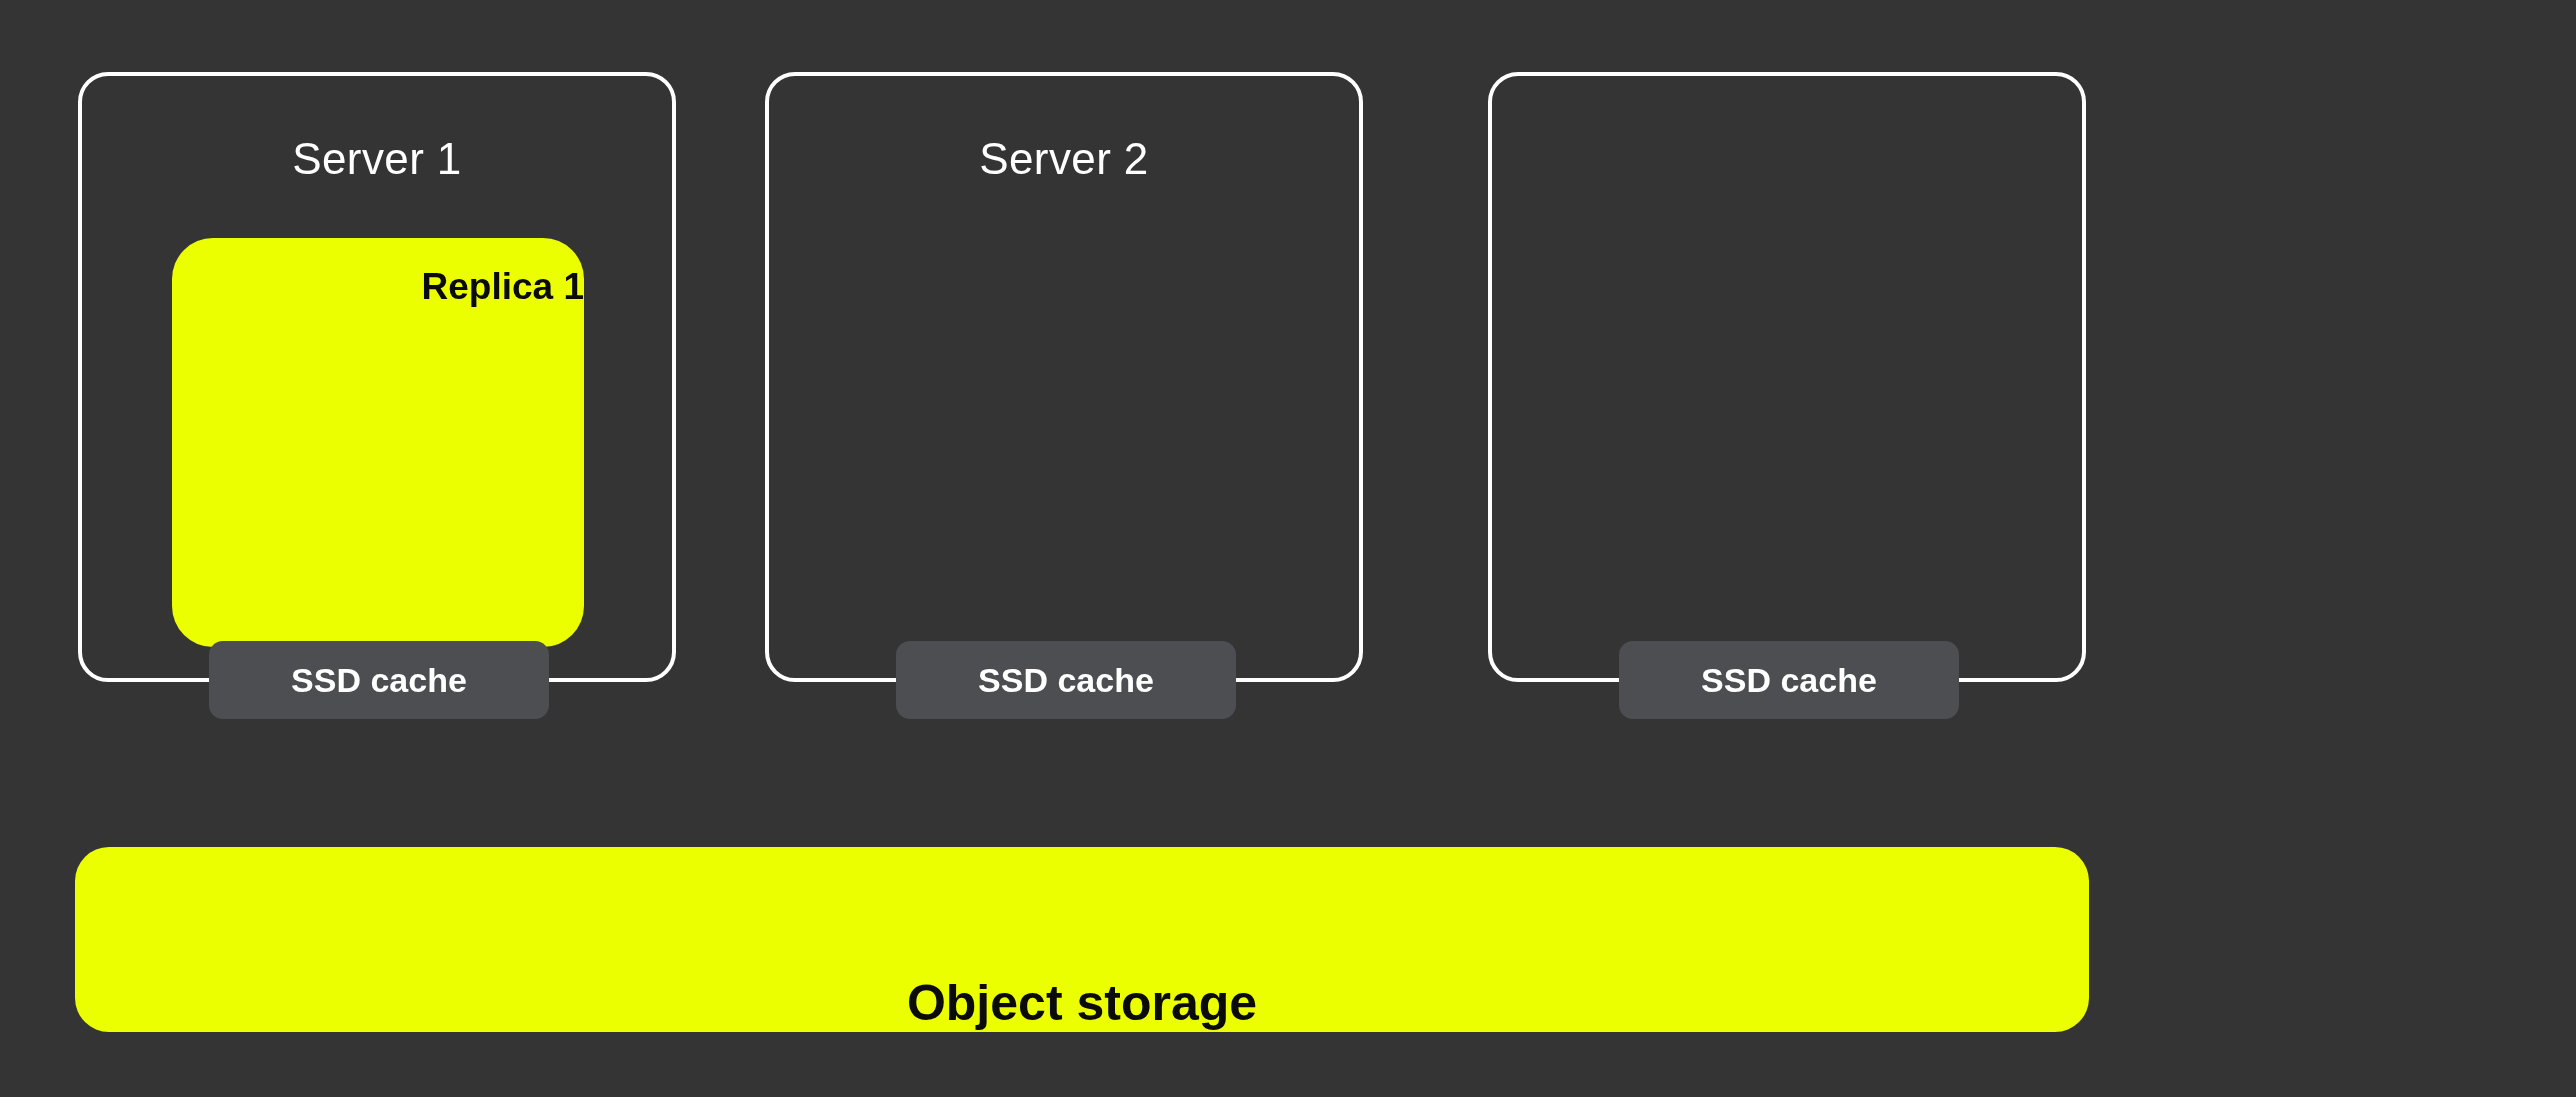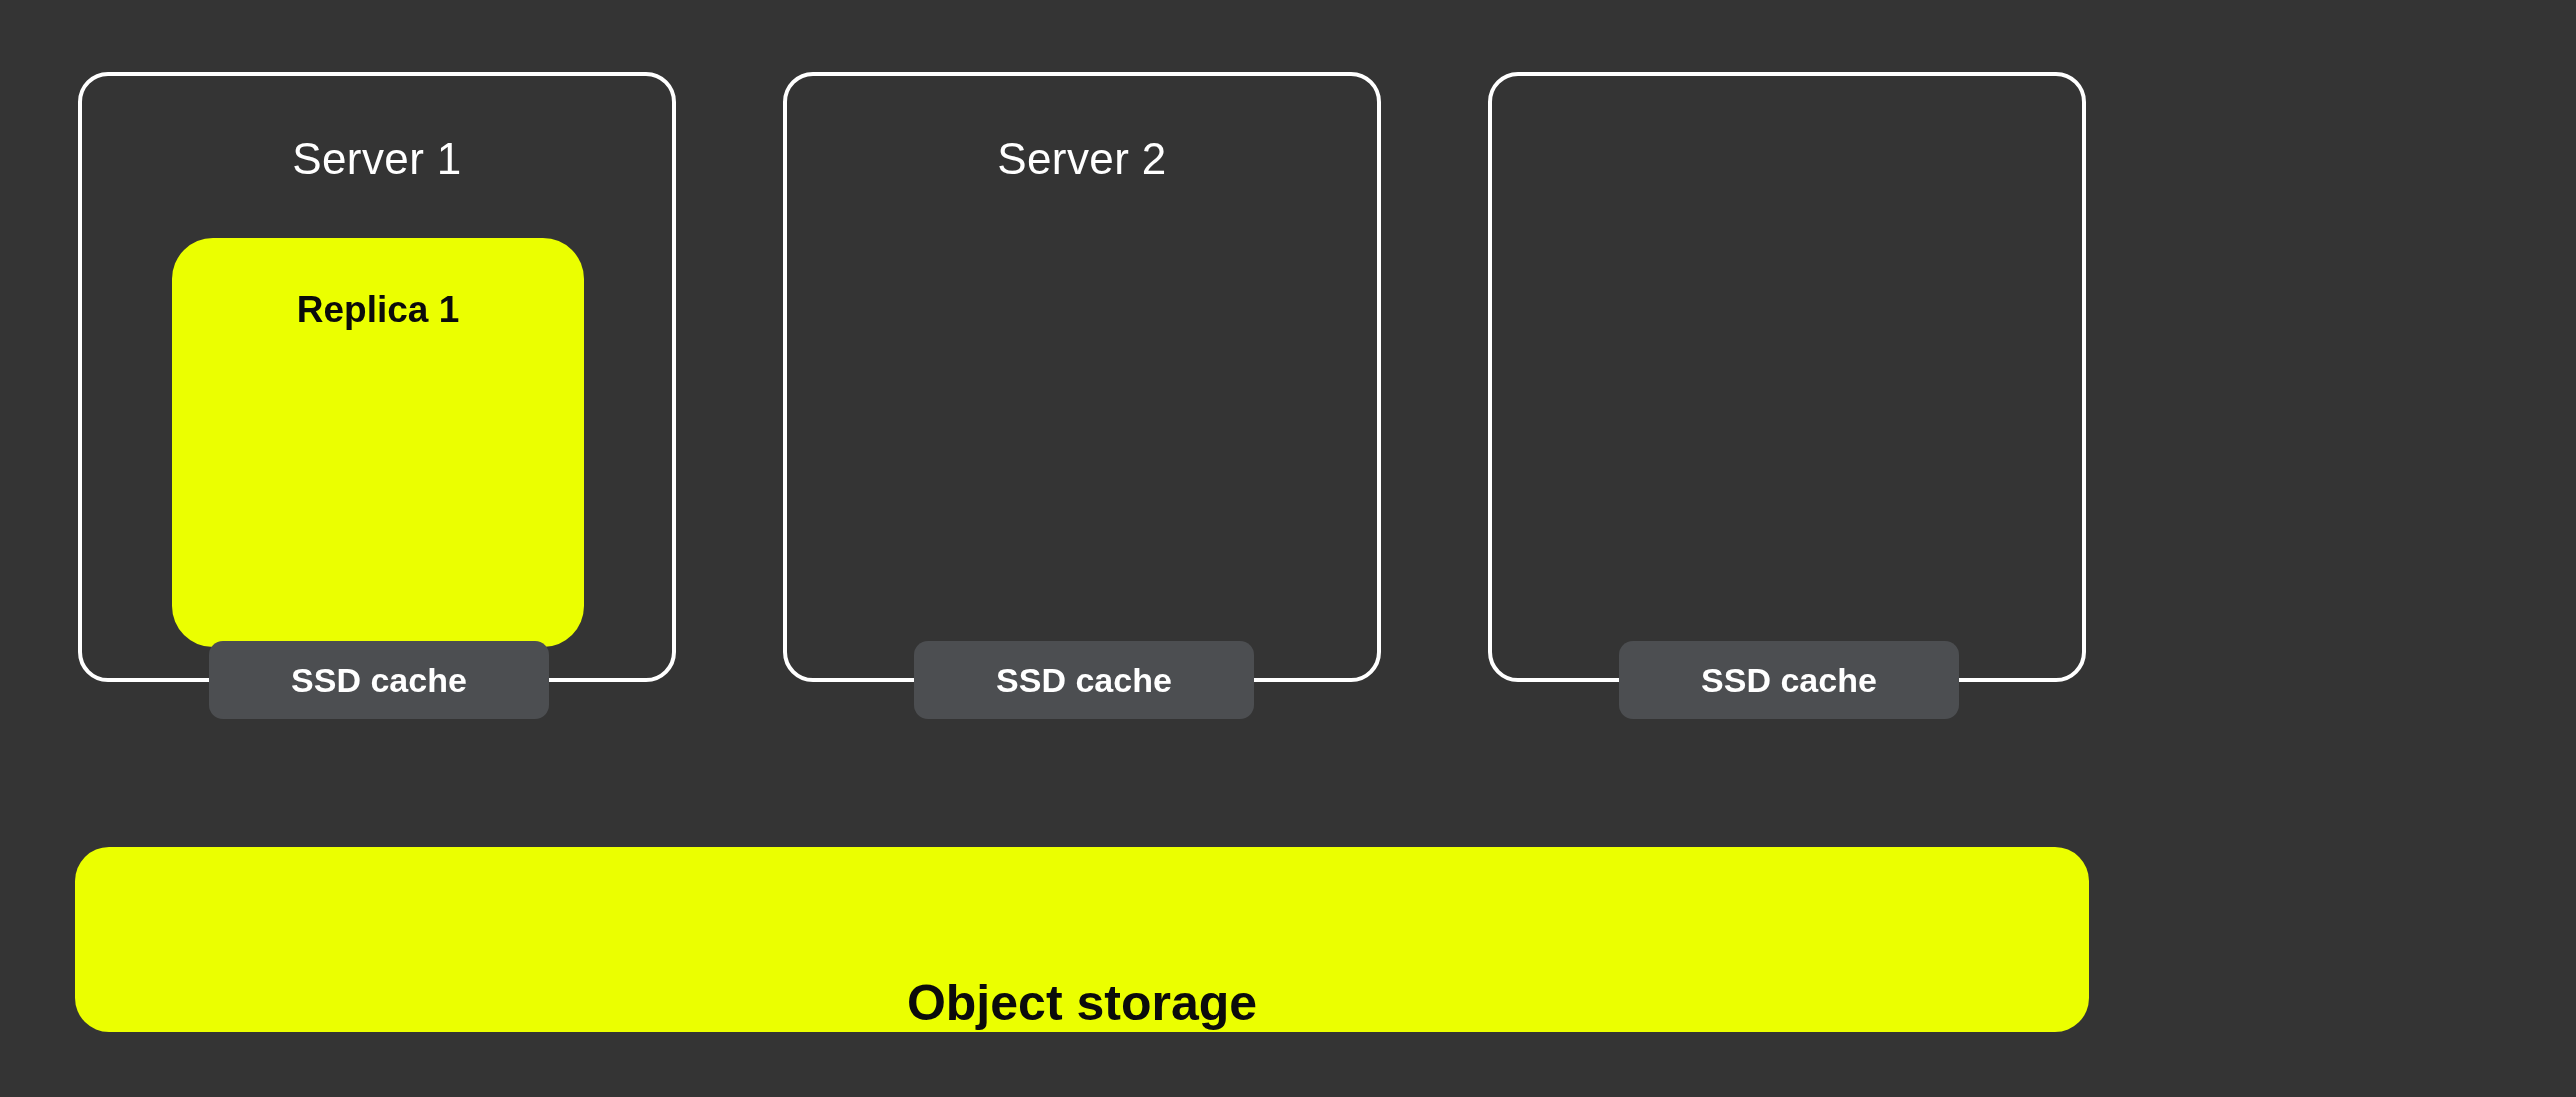--- a/index.html
+++ b/index.html
@@ -26,21 +26,21 @@
   .server-box {
     position: absolute;
     top: 72px;
     width: 598px;
     height: 610px;
     border: 4.4px solid var(--border-white);
     border-radius: 30px;
     background: transparent;
   }
   .server-box.s1 { left: 78px; }
-  .server-box.s2 { left: 783px; }
+  .server-box.s2 { left: 765px; }
   .server-box.s3 { left: 1488px; }
   .server-title {
     position: absolute;
     top: 58px;
     left: 0;
     width: 100%;
     text-align: center;
     color: var(--text-white);
     font-size: 44px;
     font-weight: 500;
@@ -49,23 +49,23 @@
   .replica-box {
     position: absolute;
     left: 90px;
     top: 162px;
     width: 412px;
     height: 409px;
     background: var(--accent-yellow);
     border-radius: 41px;
   }
   .replica-label {
-    padding-top: 51px;
+    padding-top: 28px;
     width: 100%;
-    text-align: center;
+    text-align: right;
     color: var(--text-black);
     font-size: 37px;
     font-weight: 700;
   }
   .ssd-cache {
     position: absolute;
     left: 127px;
     top: 565px;
     width: 340px;
     height: 78px;

